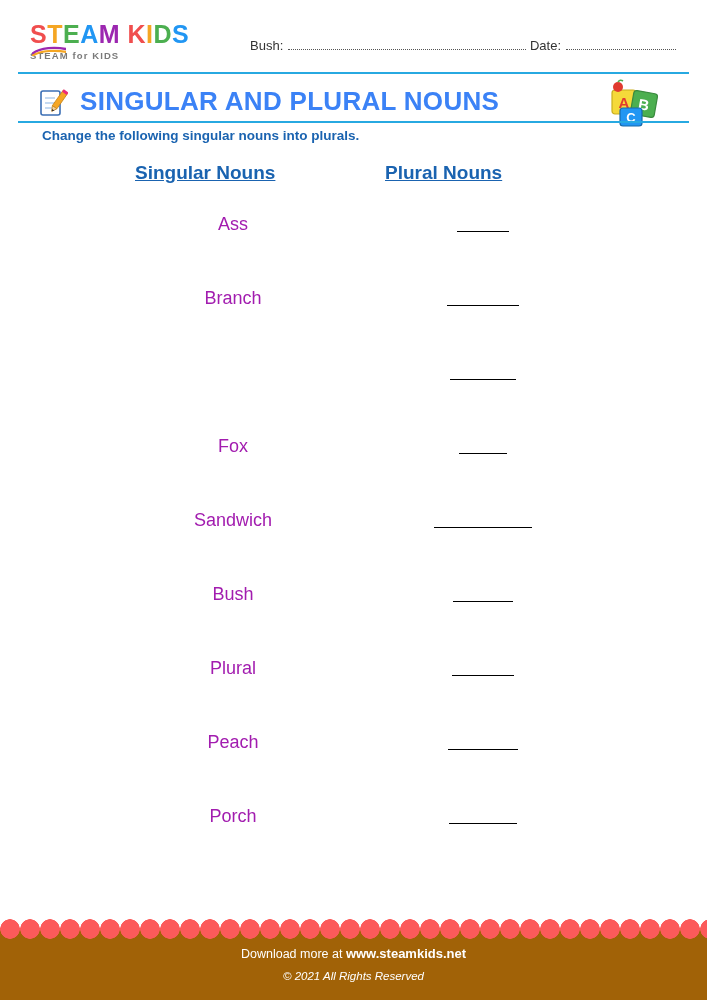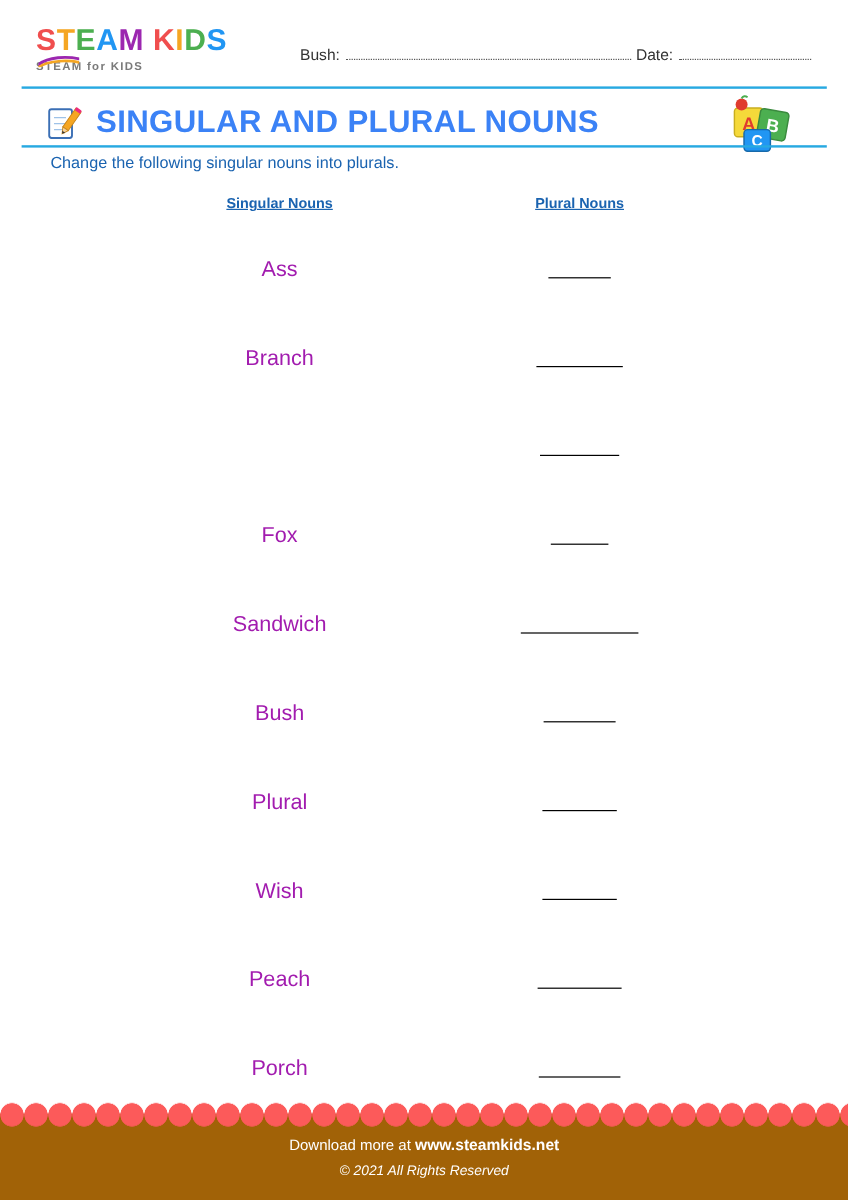--- a/index.html
+++ b/index.html
@@ -118,38 +118,37 @@
     left: 18px; top: 121px;
     width: 671px;
     height: 2px;
     background: #27a9e1;
   }
   .instruction {
     position: absolute;
     left: 42px;
     top: 128px;
     font-size: 13.5px;
-    font-weight: normal;
+    font-weight: bold;
     color: #1a63b0;
   }
 
   
   .columns {
     position: absolute;
     left: 0;
     top: 162px;
     width: 707px;
   }
   .col-head {
     position: absolute;
-    font-size: 12px;
+    font-size: 19px;
     font-weight: bold;
     color: #1a63b0;
     text-decoration: underline;
-    text-align: center;
   }
   .col-head.singular { left: 135px; width: 196px; top: 0; }
   .col-head.plural   { left: 385px; width: 196px; top: 0; }
 
   .rows {
     position: absolute;
     left: 0;
     top: 210px;
     width: 707px;
   }
@@ -300,24 +299,20 @@
       </div>
       <div class="row">
         <div class="word">Bush</div>
         <div class="blank-wrap"><span class="blank" style="width: 60px;"></span></div>
       </div>
       <div class="row">
         <div class="word">Plural</div>
         <div class="blank-wrap"><span class="blank" style="width: 62px;"></span></div>
       </div>
       <div class="row">
-        <div class="word">Wish</div>
-        <div class="blank-wrap"><span class="blank" style="width: 62px;"></span></div>
-      </div>
-      <div class="row">
         <div class="word">Peach</div>
         <div class="blank-wrap"><span class="blank" style="width: 70px;"></span></div>
       </div>
       <div class="row">
         <div class="word">Porch</div>
         <div class="blank-wrap"><span class="blank" style="width: 68px;"></span></div>
       </div>
     </div>
 
   <div class="footer">

